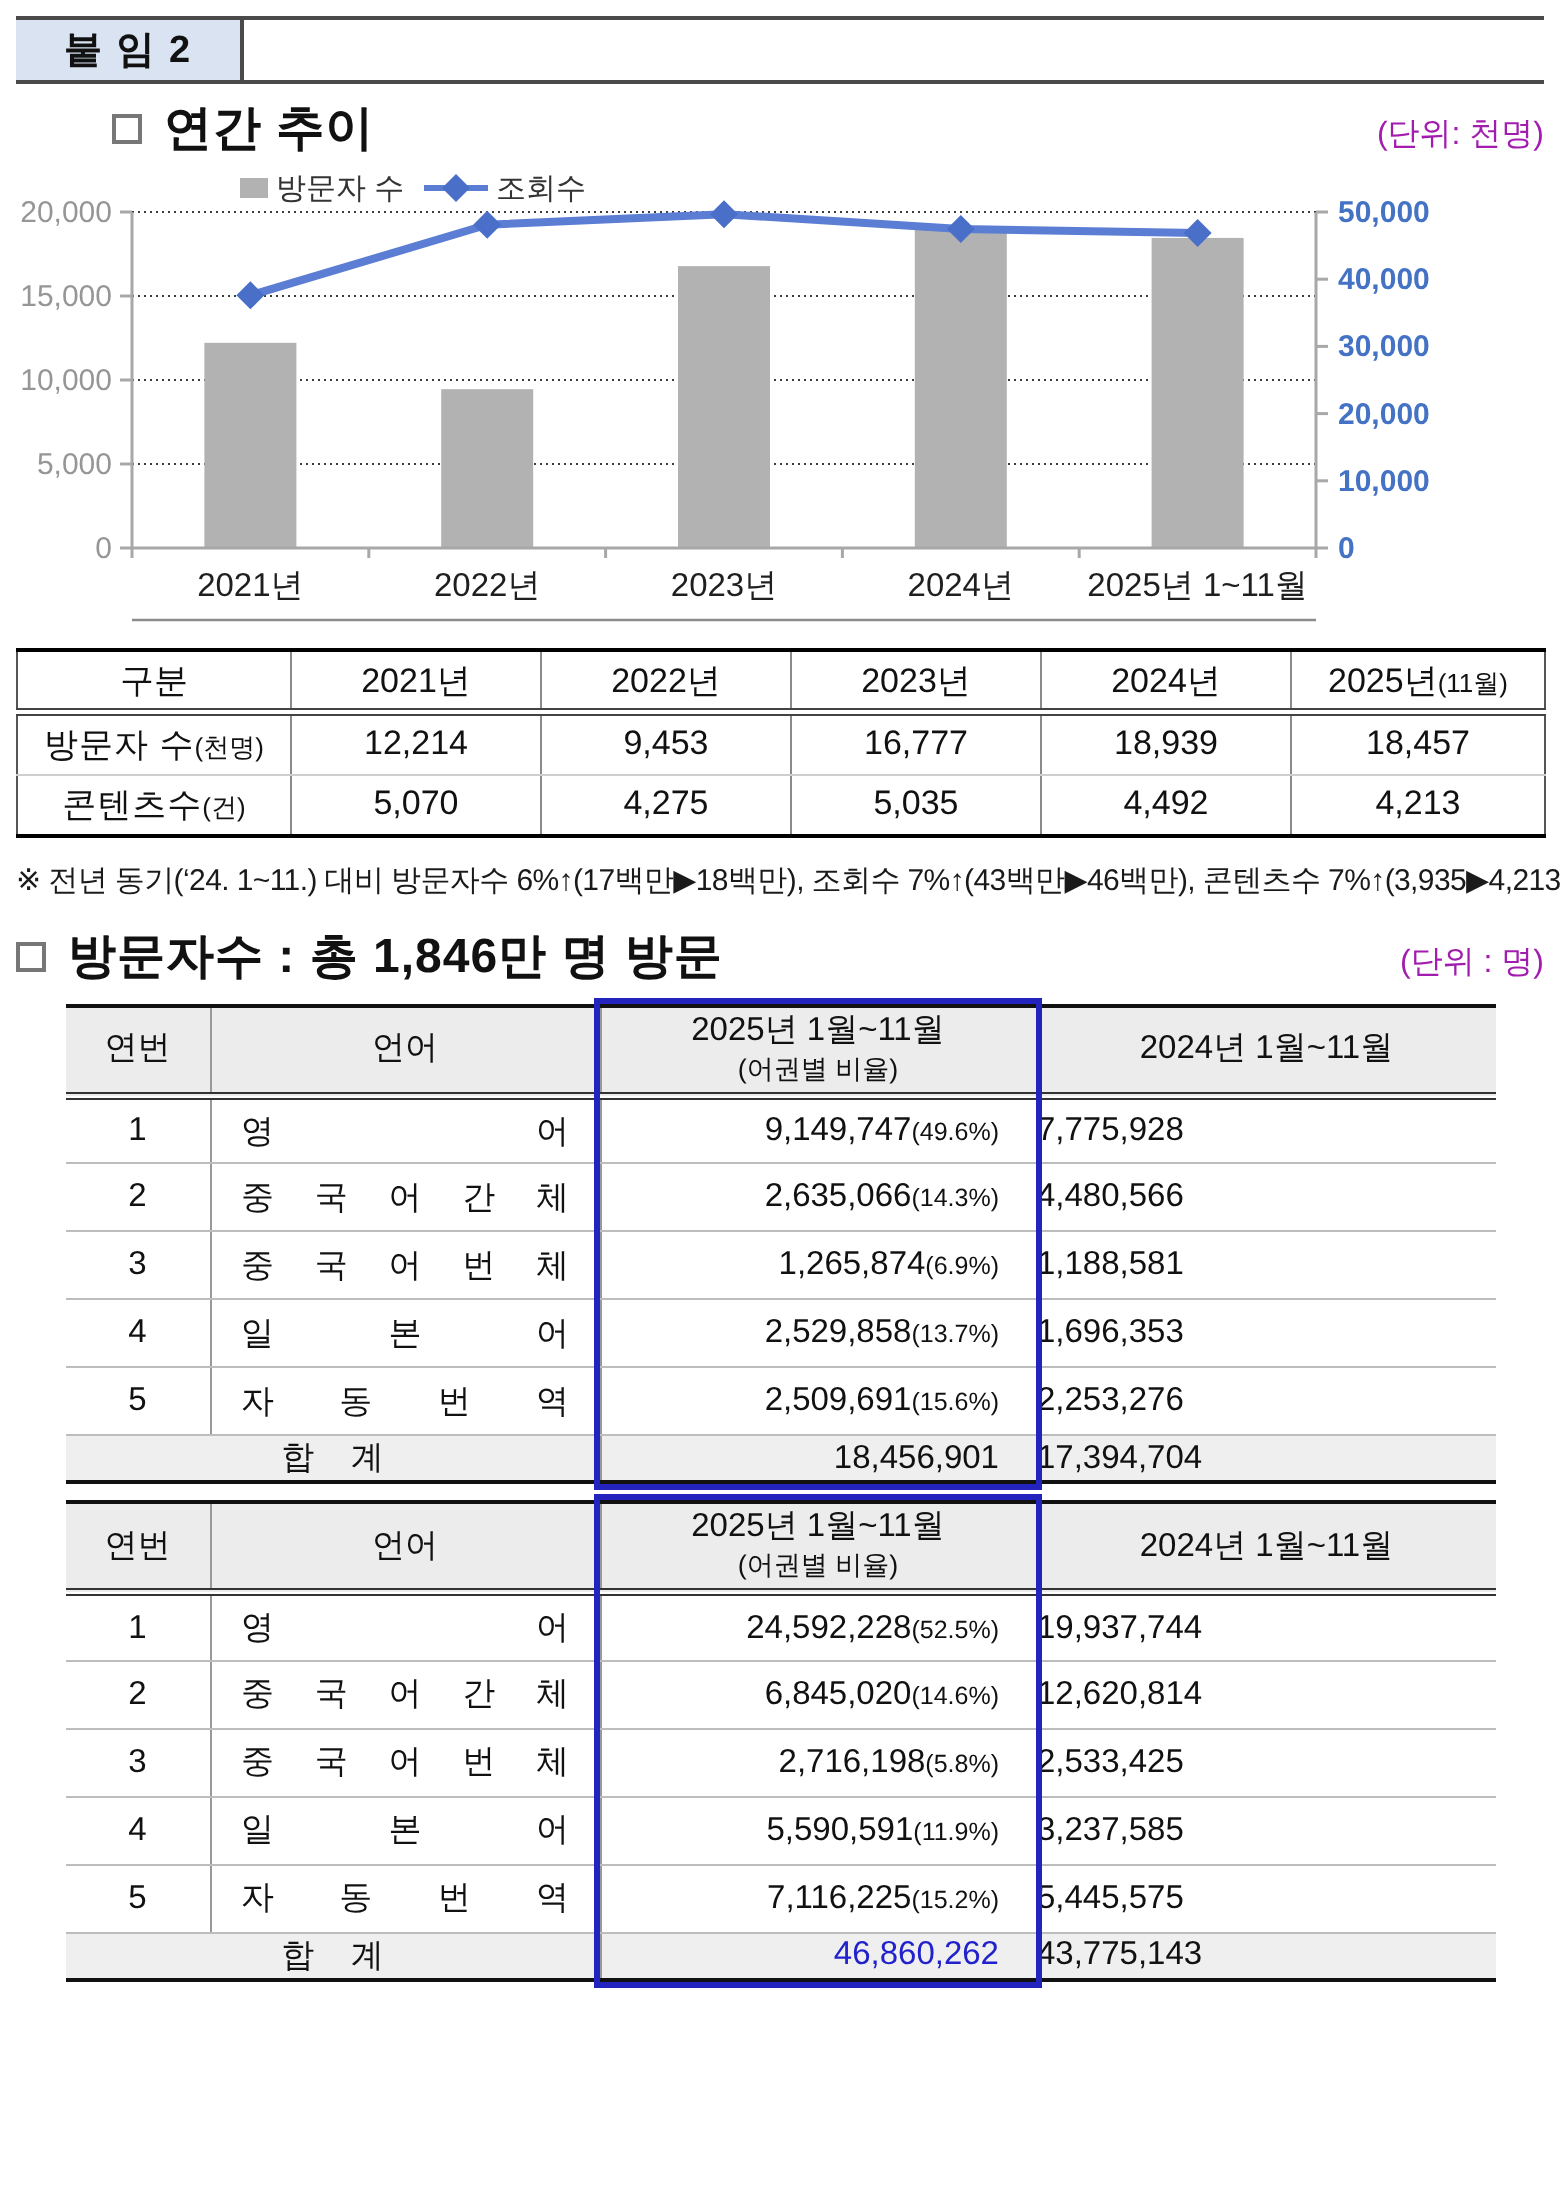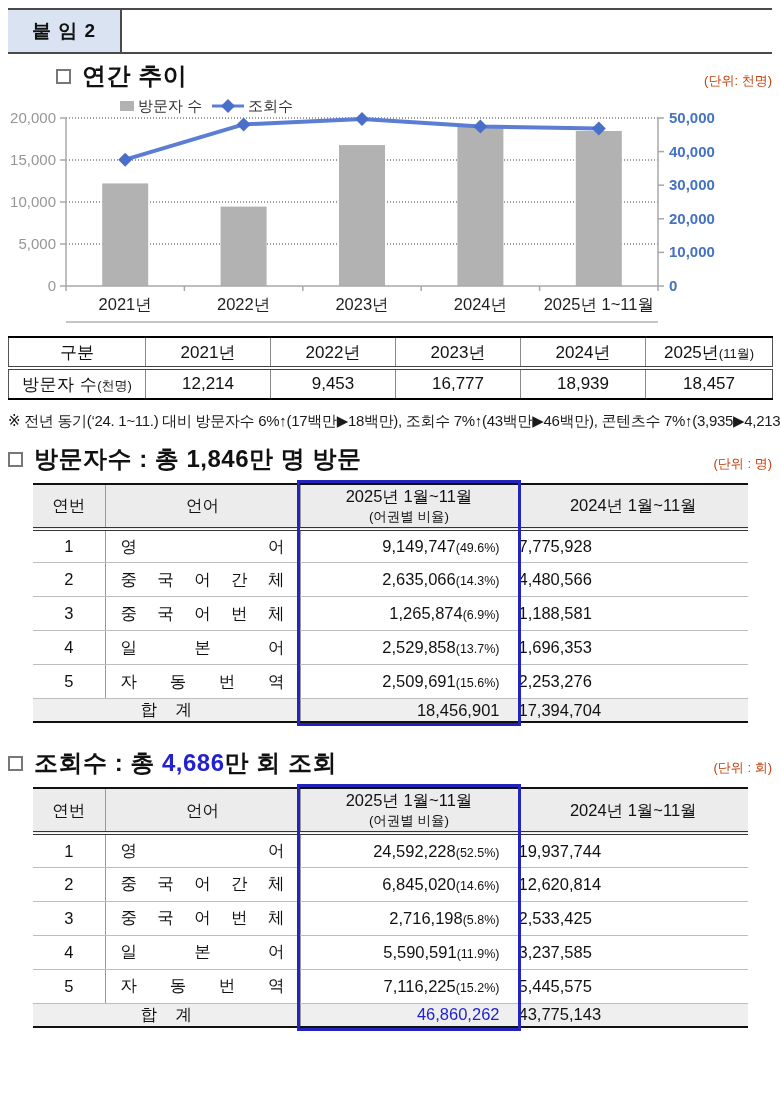--- a/index.html
+++ b/index.html
@@ -7,38 +7,38 @@
   body {
     width:780px; height:1097px; overflow:hidden;
     font-family:"Liberation Sans","DejaVu Sans",sans-serif;
     color:#111;
   }
   .page { width:780px; padding:8px 8px 0 8px; }
 
   
   .header-band {
     border-top:2px solid #4a4a4a; border-bottom:2px solid #4a4a4a;
-    display:flex; align-items:stretch; height:46px;
+    display:flex; align-items:stretch; height:34px;
   }
   .attach-box {
     background:#d9e3f1; width:114px; flex:0 0 114px;
     display:flex; align-items:center; justify-content:center;
     font-size:19px; font-weight:700; border-right:2px solid #4a4a4a;
     letter-spacing:1px;
   }
   .doc-title {
     display:flex; align-items:center; padding-left:15px;
     font-size:26px; font-weight:700; letter-spacing:0.5px;
   }
 
   
   .sect-row { display:flex; justify-content:space-between; align-items:flex-end; }
   .sect-heading { display:flex; align-items:center; font-size:24px; font-weight:700; letter-spacing:0.5px; }
   .sq { display:inline-block; width:15px; height:15px; border:2px solid #777; margin-right:11px; flex:0 0 auto; }
-  .unit-label { font-size:13px; color:#c2410c; padding-bottom:2px; }
+  .unit-label { font-size:16px; color:#a21caf; padding-bottom:2px; }
   .blue-strong { color:#2222cc; }
 
   
   .chart-wrap { width:764px; height:238px; margin-top:2px; }
 
   
   .t1-wrap { margin-top:4px; }
   table { border-collapse:collapse; table-layout:fixed; }
   .t1 {
     width:764px; font-size:17px;
@@ -184,20 +184,28 @@
       </thead>
       <tbody>
         <tr>
           <td><span class="row-label">방문자 수</span><span class="small-sub">(천명)</span></td>
           <td>12,214</td>
           <td>9,453</td>
           <td>16,777</td>
           <td>18,939</td>
           <td>18,457</td>
         </tr>
+        <tr>
+          <td><span class="row-label">콘텐츠수</span><span class="small-sub">(건)</span></td>
+          <td>5,070</td>
+          <td>4,275</td>
+          <td>5,035</td>
+          <td>4,492</td>
+          <td>4,213</td>
+        </tr>
       </tbody>
     </table>
   </div>
 
   <div class="note">※ 전년 동기(‘24. 1~11.) 대비 방문자수 6%↑(17백만▶18백만), 조회수 7%↑(43백만▶46백만), 콘텐츠수 7%↑(3,935▶4,213)</div>
 
   <div class="sect-row mt12">
     <div class="sect-heading">
       <span class="sq"></span>
       <span>방문자수 : 총 1,846만 명 방문</span>
@@ -255,27 +263,20 @@
         <tr class="total-row">
           <td class="total-label" colspan="2">합    계</td>
           <td class="c-y25">18,456,901</td>
           <td class="c-y24">17,394,704</td>
         </tr>
       </tbody>
     </table>
     <div class="hl-box"></div>
   </div>
 
-  <div class="sect-row mt24">
-    <div class="sect-heading">
-      <span class="sq"></span>
-      <span><span>조회수 : 총 </span><span class="blue-strong">4,686</span><span>만 회 조회</span></span>
-    </div>
-    <div class="unit-label">(단위 : 회)</div>
-  </div>
 
   <div class="det-wrap">
     <table class="det">
       <colgroup>
         <col style="width:72px">
           <col style="width:195px">
           <col style="width:218px">
           <col style="width:230px">
       </colgroup>
       <thead>

